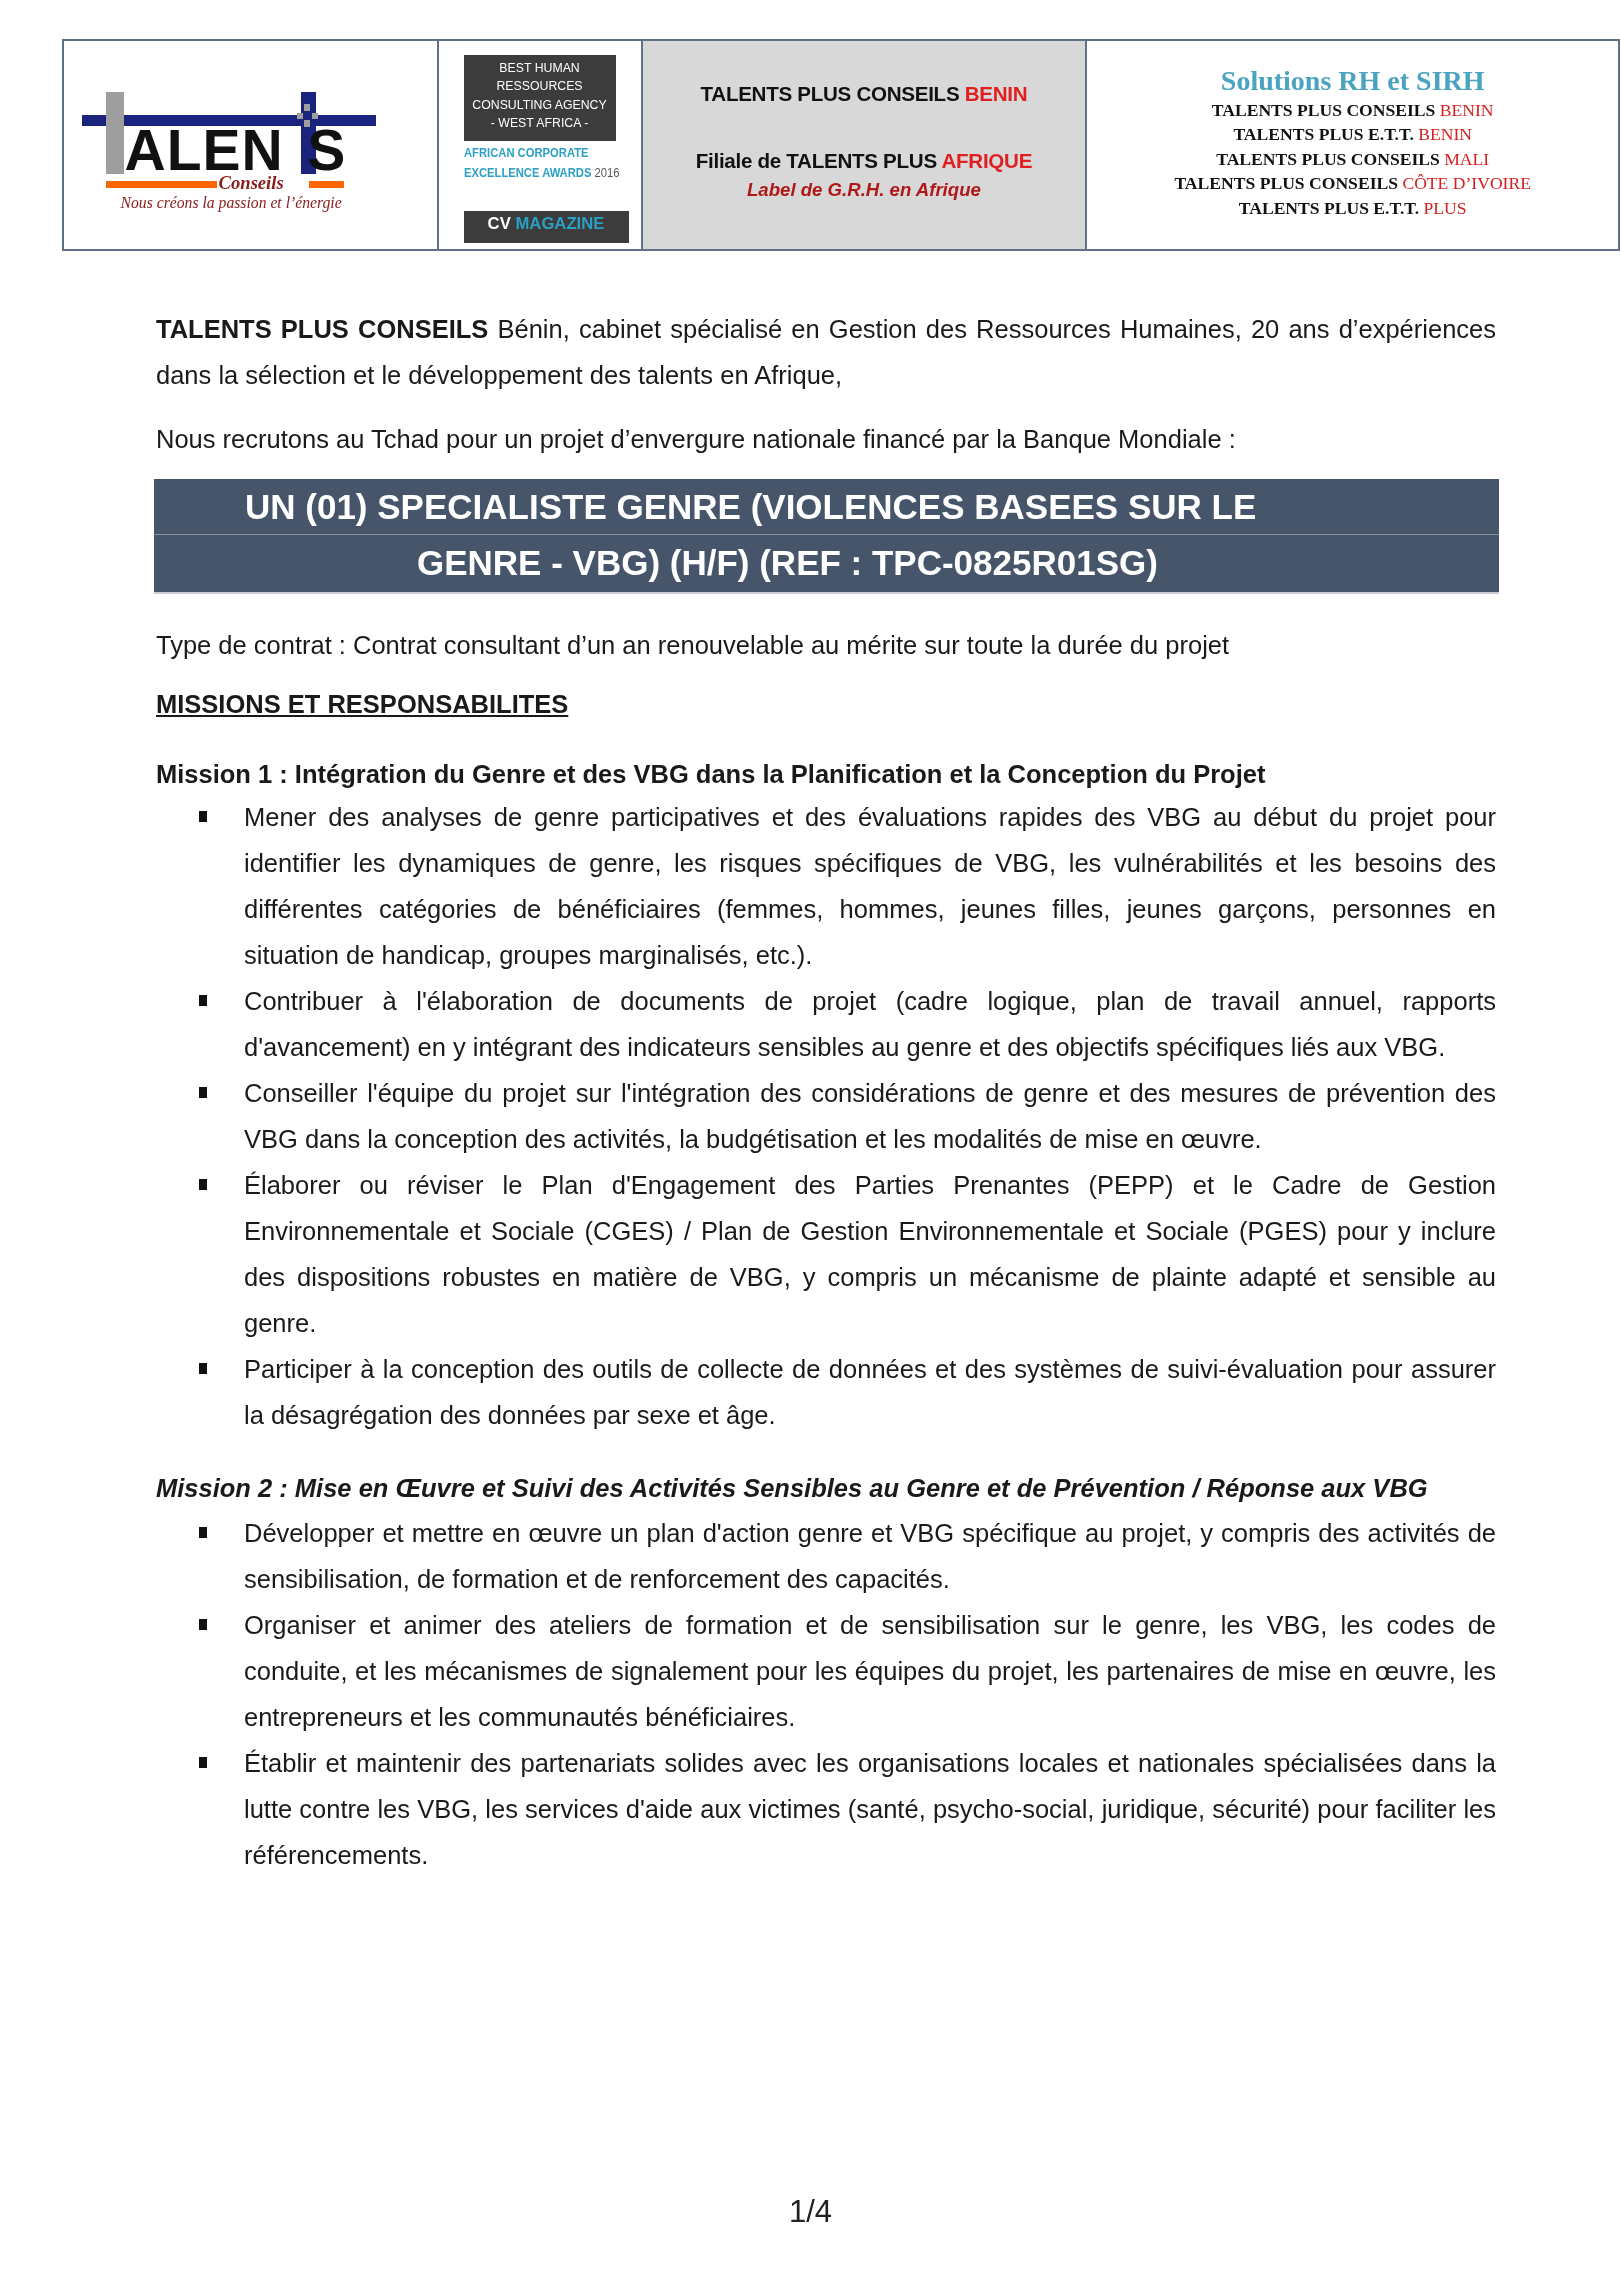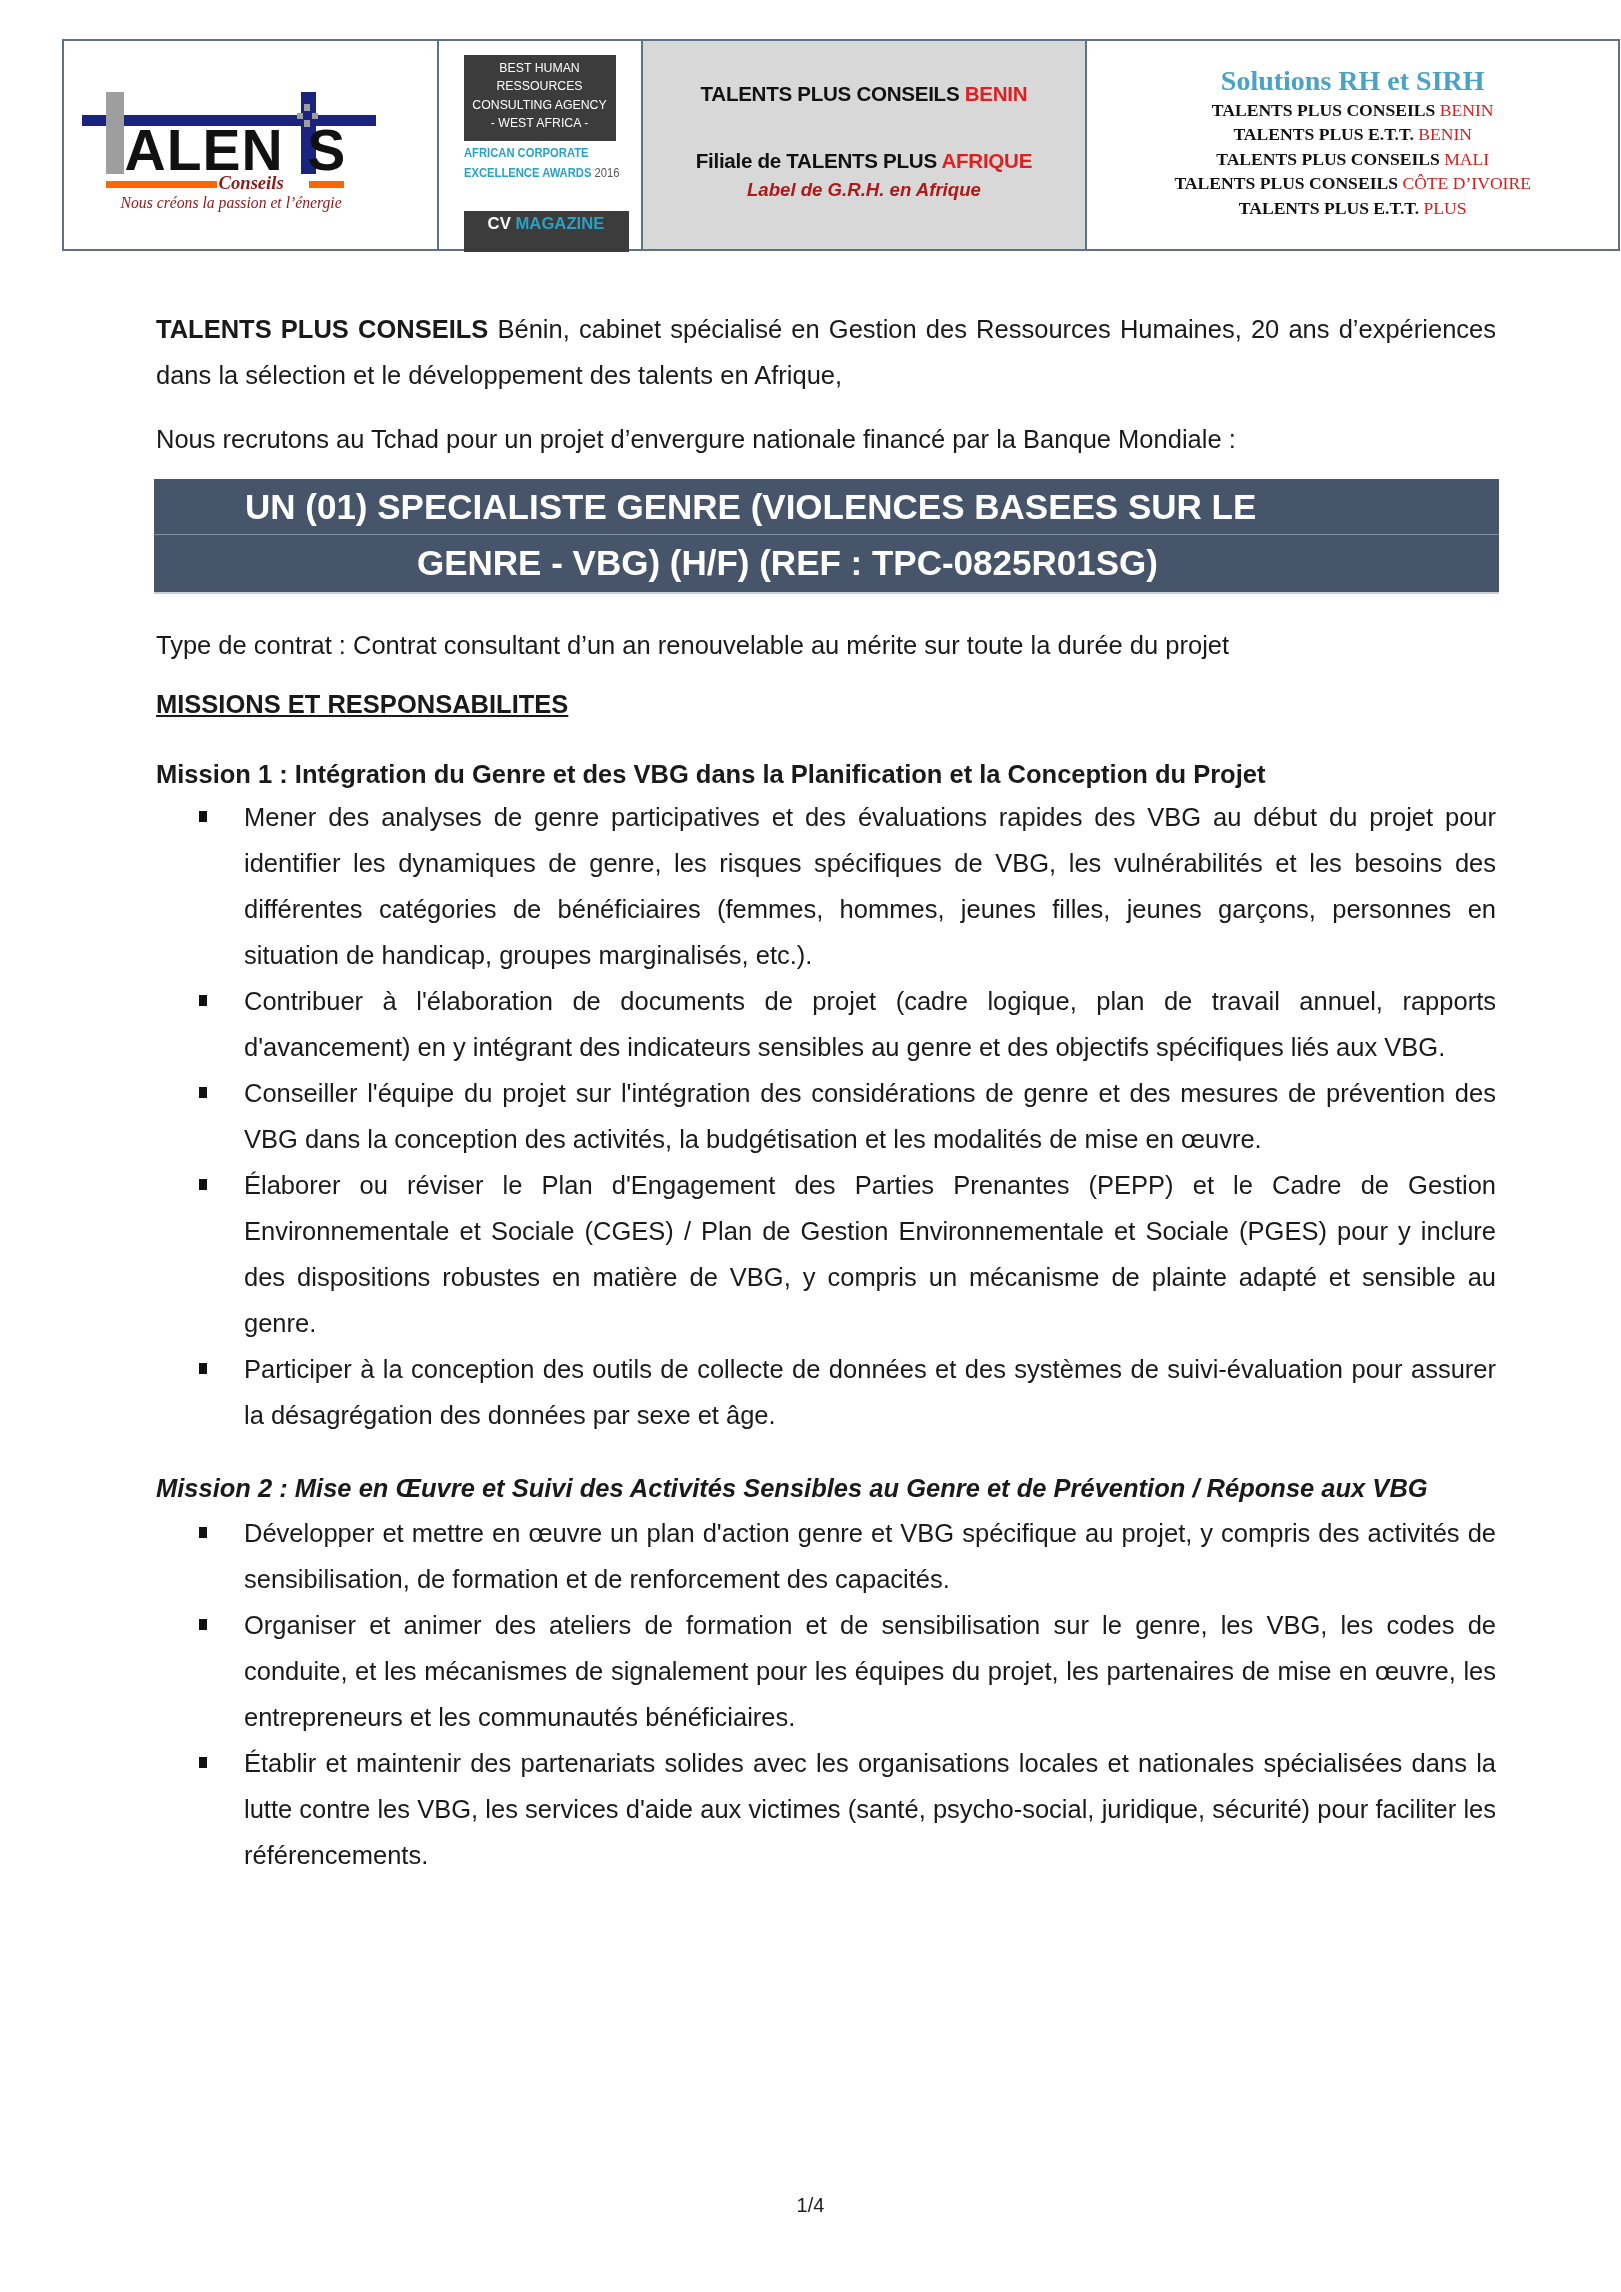--- a/index.html
+++ b/index.html
@@ -29,21 +29,21 @@
                   font-family: "Liberation Serif", serif; font-style: italic; font-weight: 400;
                   font-size: 15.7px; color: #8b1a1a; white-space: nowrap; }
 
   .cell-award { width: 204px; position: relative; background: #fff; }
   .award-top { position: absolute; left: 24.5px; top: 13.7px; width: 152px; height: 86px; background: #3c3c3c;
                color: #fff; text-align: center; font-size: 12.3px; line-height: 18.6px; padding-top: 3.9px; box-sizing: border-box; }
   .award-mid { position: absolute; left: 24.5px; top: 102px; width: 165px; text-align: left;
                color: #2aa0c4; font-family: "Liberation Sans", sans-serif; font-weight: 700;
                font-size: 13.7px; line-height: 19.6px; transform: scaleX(0.82); transform-origin: left top; white-space: nowrap; }
   .award-mid .yr { color: #555; font-weight: 400; }
-  .award-bot { position: absolute; left: 24.5px; top: 170px; width: 165px; height: 41px; background: #3c3c3c;
+  .award-bot { position: absolute; left: 24.5px; top: 170px; width: 165px; height: 32px; background: #3c3c3c;
                text-align: center; font-weight: 700; font-size: 16.7px; line-height: 25.5px; }
   .award-bot .cv { color: #fff; }
   .award-bot .mag { color: #2aa0c4; }
 
   .cell-filiale { width: 446px; background: #d8d8d8; text-align: center; padding-top: 41px; }
   .fil-title { font-weight: 700; font-size: 20.6px; color: #111; letter-spacing: -0.3px; }
   .fil-sub { font-weight: 700; font-size: 20.6px; color: #111; margin-top: 43px; letter-spacing: -0.3px; }
   .red { color: #e02020; }
   .fil-label { font-style: italic; font-weight: 700; font-size: 18.6px; color: #b01818; margin-top: 5.9px; }
 
@@ -65,21 +65,21 @@
   .title-bar .l2 { padding-left: 263px; height: 57px; border-bottom: 2px solid #c9ced6; }
 
   .section-head { font-weight: 700; text-decoration: underline; }
   .mission-head { font-weight: 700; }
   .mission-head.it { font-style: italic; }
 
   ul.bullets { list-style: none; margin: 0; padding: 0; }
   ul.bullets li { position: relative; padding-left: 88px; text-align: justify; line-height: 46px; }
   ul.bullets li::before { content: ""; position: absolute; left: 43px; top: 17.6px; width: 7.8px; height: 10.8px; background: #111; }
 
-  .page-num { position: absolute; top: 2194px; left: 0; width: 1621px; text-align: center; font-size: 20px; color: #222; }
+  .page-num { position: absolute; top: 2194px; left: 0; width: 1621px; text-align: center; font-size: 31px; color: #222; }
 </style>
 </head>
 <body>
 
 <div class="header">
   <div class="cell-logo">
     <div class="logo-box">
       <div class="logo-hbar"></div>
       <div class="logo-vgrey"></div>
       <div class="logo-vblue"></div>

